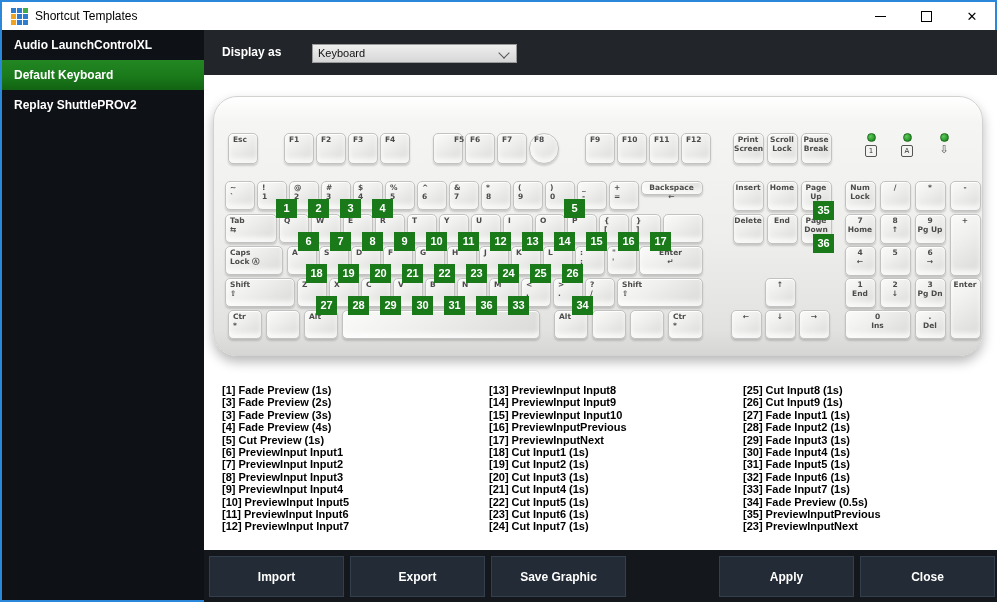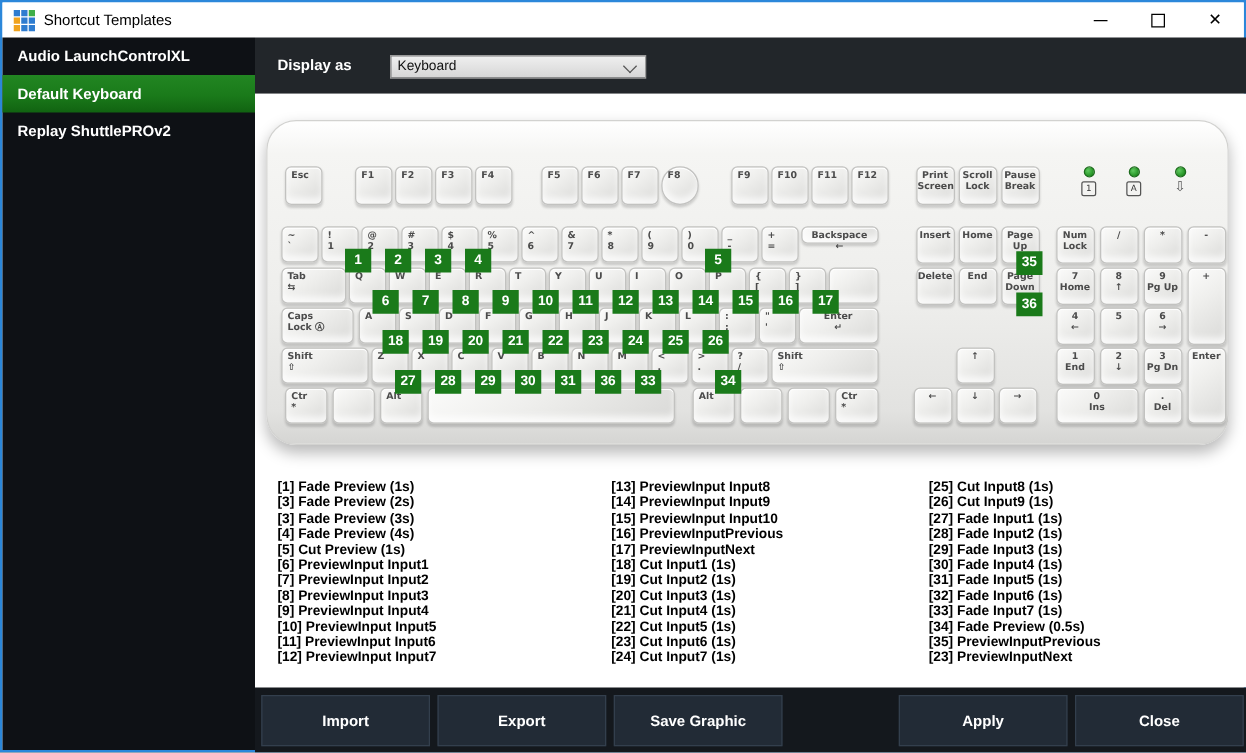--- a/index.html
+++ b/index.html
@@ -116,21 +116,21 @@
         </div>
         <div class="key" style="left: 102px; top: 36px; width: 30px; height: 31px;">
           <span class="klabel">F2</span>
         </div>
         <div class="key" style="left: 134px; top: 36px; width: 30px; height: 31px;">
           <span class="klabel">F3</span>
         </div>
         <div class="key" style="left: 166px; top: 36px; width: 30px; height: 31px;">
           <span class="klabel">F4</span>
         </div>
-        <div class="key" style="left: 219px; top: 36px; width: 30px; height: 31px;">
+        <div class="key" style="left: 219px; top: 36px; width: 30px; height: 31px; padding-left: 16px;">
           <span class="klabel">F5</span>
         </div>
         <div class="key" style="left: 251px; top: 36px; width: 30px; height: 31px;">
           <span class="klabel">F6</span>
         </div>
         <div class="key" style="left: 283px; top: 36px; width: 30px; height: 31px;">
           <span class="klabel">F7</span>
         </div>
         <div class="key" style="left: 315px; top: 36px; width: 30px; height: 31px; border-radius: 15px;">
           <span class="klabel">F8</span>

